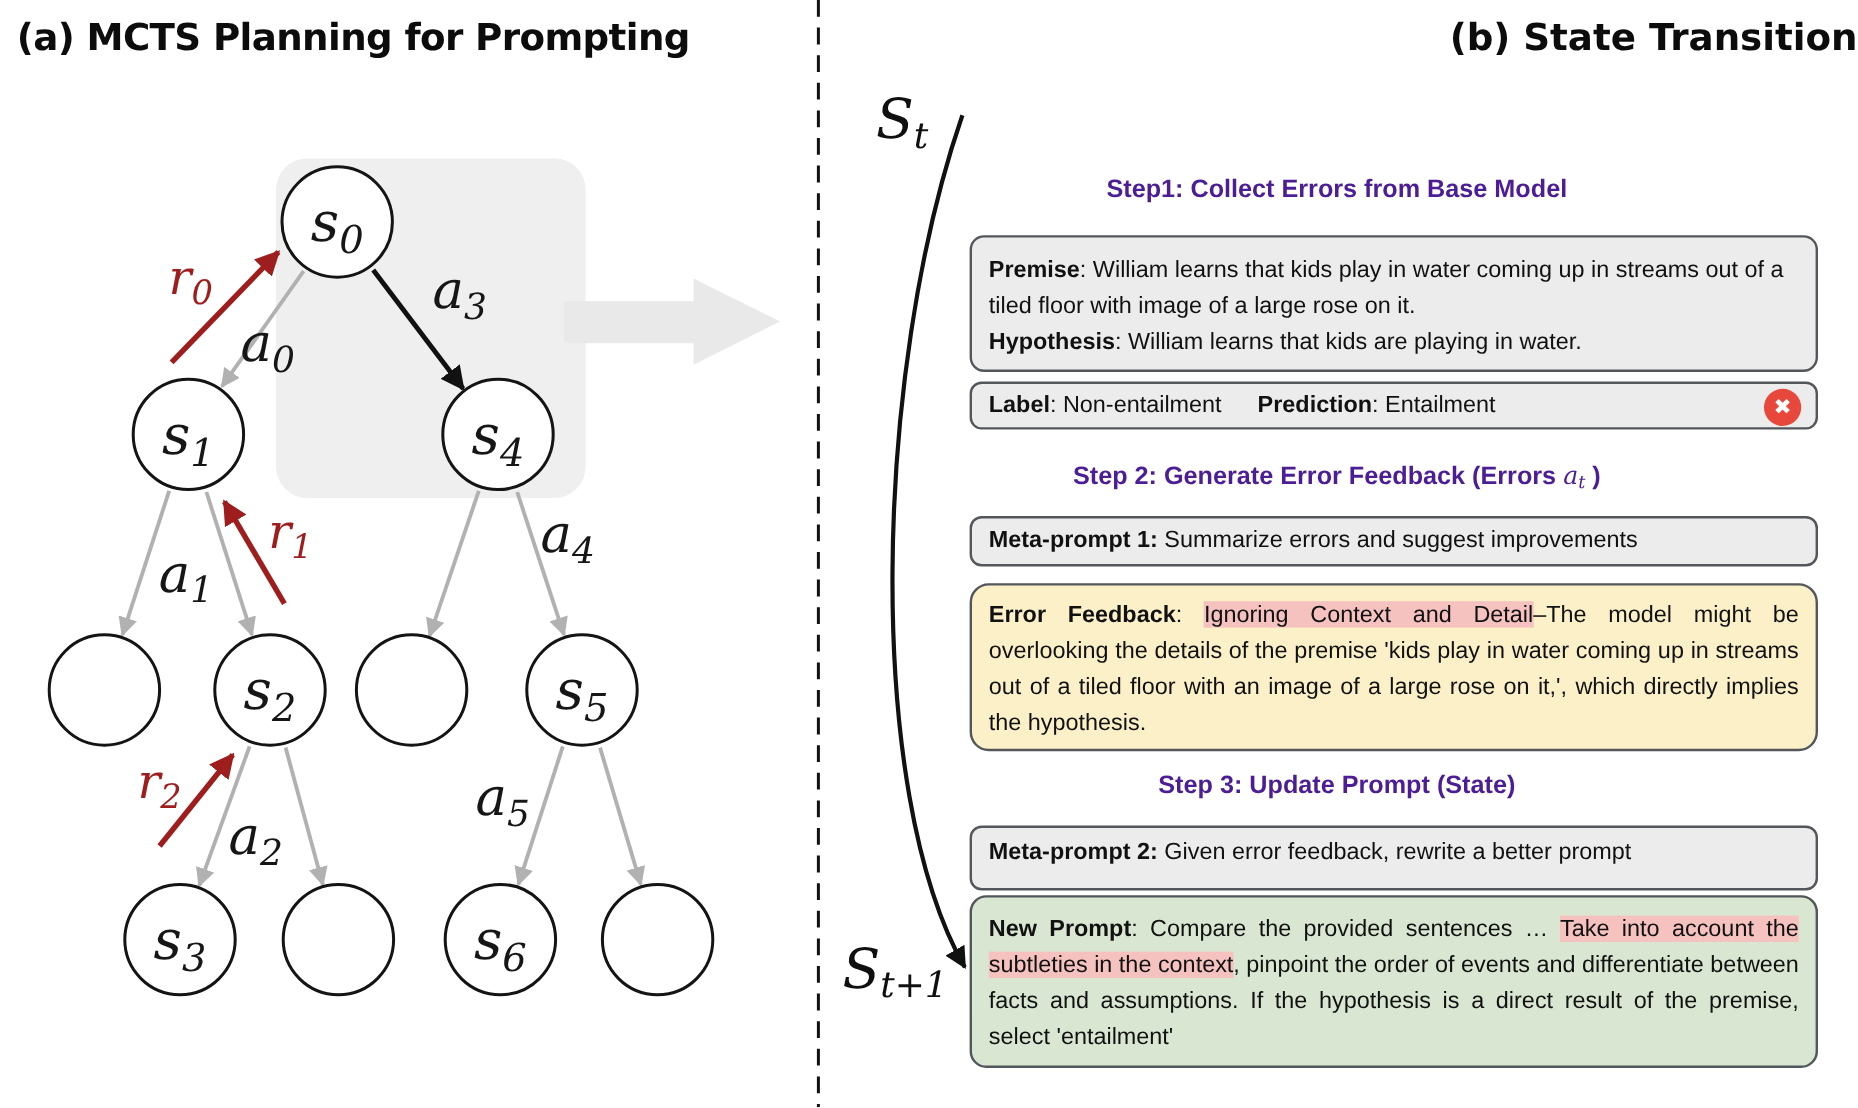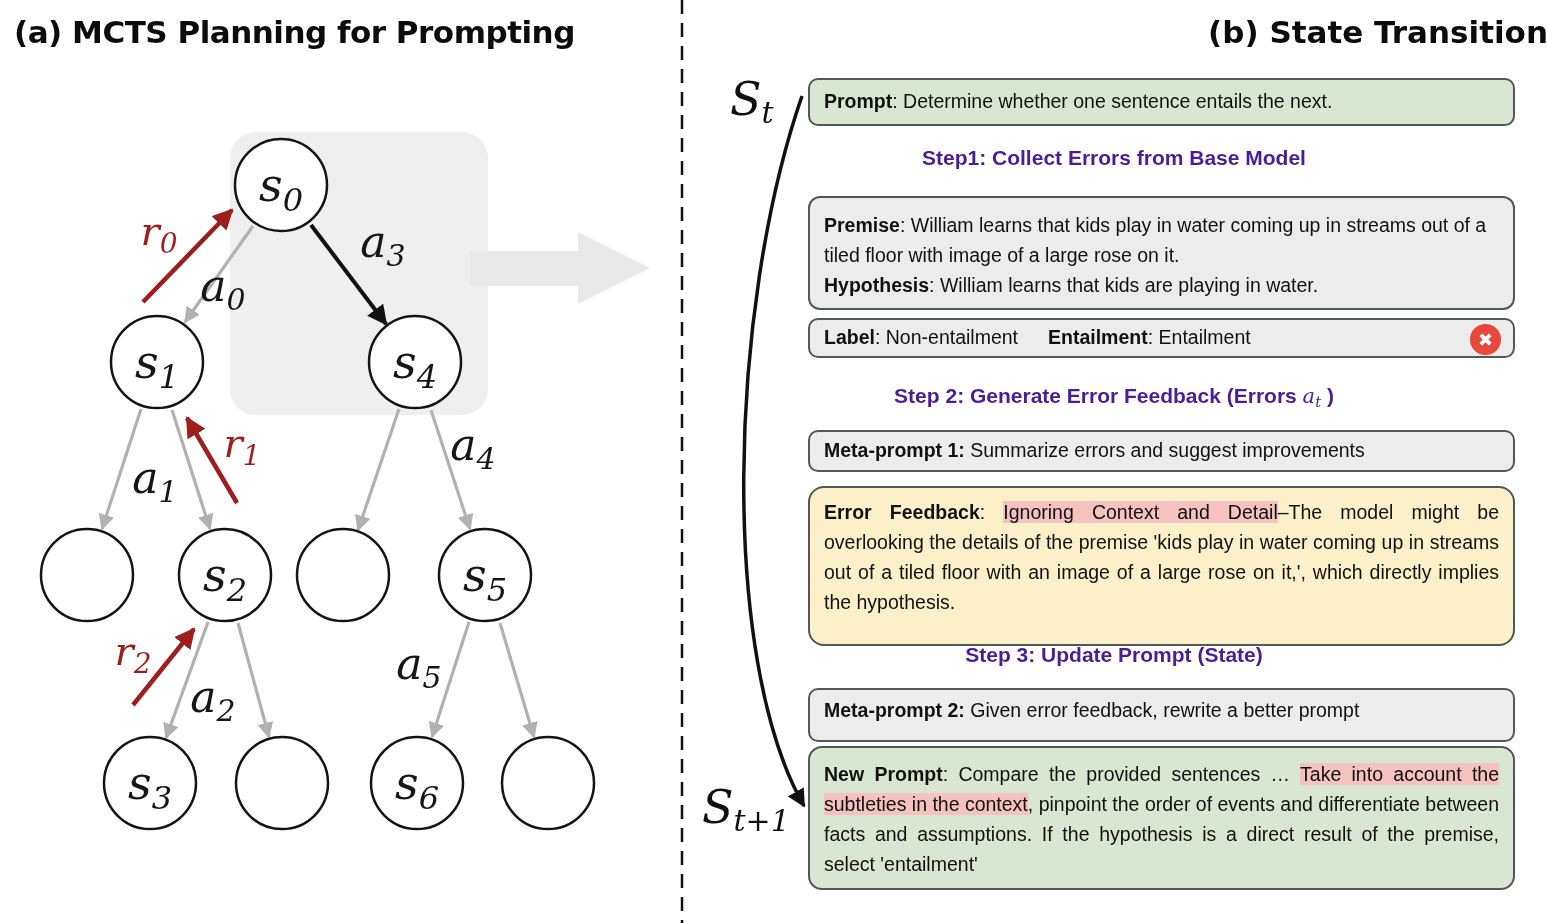--- a/index.html
+++ b/index.html
@@ -34,21 +34,21 @@
   .h-step3{top:643px;}
   .box{position:absolute;left:128px;width:707px;box-sizing:border-box;
        border:2px solid #53565a;font:19.5px/30px "Liberation Sans",sans-serif;color:#111;}
   .green{background:#d9e7d2;border-radius:10px;}
   .gray{background:#ececec;border-radius:10px;}
   .yellow{background:#fcf0c8;border-radius:16px;}
   .prompt-box{top:78px;height:48px;line-height:43px;padding:0 14px;}
   .premise-box{top:196px;height:114px;padding:12px 14px;border-radius:12px;}
   .label-box{top:318px;height:40px;line-height:35px;padding:0 14px;}
   .meta1-box{top:430px;height:42px;line-height:37px;padding:0 14px;}
-  .feedback-box{top:486px;height:160px;padding:9px 14px;text-align:justify;}
+  .feedback-box{top:486px;height:140px;padding:9px 14px;text-align:justify;}
   .meta2-box{top:688px;height:54px;line-height:37px;padding:2px 14px;}
   .newprompt-box{top:746px;height:144px;padding:11px 14px;text-align:justify;border-radius:14px;}
   .seg-b{font-weight:bold;}
   .seg-hl{background:#f5c2c0;}
   .seg-m{font-family:"DejaVu Serif",serif;font-style:italic;font-weight:normal;}
   .seg-sub{font-size:70%;vertical-align:-4px;}
   .seg-gap{margin-left:30px;}
   .err-icon{position:absolute;right:12px;top:4px;width:31px;height:31px;border-radius:50%;
             background:#e8473c;color:#fff;text-align:center;
             font:bold 18px/31px "DejaVu Sans",sans-serif;}
@@ -141,28 +141,27 @@
         <marker id="mBlack2" viewBox="0 0 10 10" refX="9" refY="5" markerWidth="5.2" markerHeight="5.2" orient="auto-start-reverse">
           <path d="M0,0 L10,5 L0,10 z" fill="#111"></path>
         </marker>
       </defs>
       <path d="M 122 96 C 48 310 40 660 124 806" fill="none" stroke="#111" stroke-width="3.5" marker-end="url(#mBlack2)"></path>
     </svg>
 
     <div class="s-label" style="left:50px;top:76px"><span>S</span><span class="s-sub">t</span></div>
     <div class="s-label" style="left:22px;top:784px"><span>S</span><span class="s-sub">t+1</span></div>
 
-    <div class="box green prompt-box"><span class="seg-b">Prompt</span><span>: Determine whether one sentence entails the next.</span></div>
 
     <div class="step-heading h-step1"><span class="seg-b">Step1: Collect Errors from Base Model</span></div>
 
     <div class="box gray premise-box"><span class="seg-b">Premise</span><span>: William learns that kids play in water coming up in streams out of a tiled floor with image of a large rose on it.</span><br><span class="seg-b">Hypothesis</span><span>: William learns that kids are playing in water.</span></div>
 
     <div class="box gray label-box">
-      <span><span class="seg-b">Label</span><span>: Non-entailment</span><span class="seg-b seg-gap">Entailment</span><span>: Entailment</span></span>
+      <span><span class="seg-b">Label</span><span>: Non-entailment</span><span class="seg-b seg-gap">Prediction</span><span>: Entailment</span></span>
       <span class="err-icon">✖</span>
     </div>
 
     <div class="step-heading h-step2"><span class="seg-b">Step 2: Generate Error Feedback (Errors </span><span class="seg-m">a</span><span class="seg-m seg-sub">t</span><span class="seg-b"> )</span></div>
 
     <div class="box gray meta1-box"><span class="seg-b">Meta-prompt 1:</span><span> Summarize errors and suggest improvements</span></div>
 
     <div class="box yellow feedback-box"><span class="seg-b">Error Feedback</span><span>: </span><span class="seg-hl">Ignoring Context and Detail</span><span>–The model might be overlooking the details of the premise 'kids play in water coming up in streams out of a tiled floor with an image of a large rose on it,', which directly implies the hypothesis.</span></div>
 
     <div class="step-heading h-step3"><span class="seg-b">Step 3: Update Prompt (State)</span></div>

